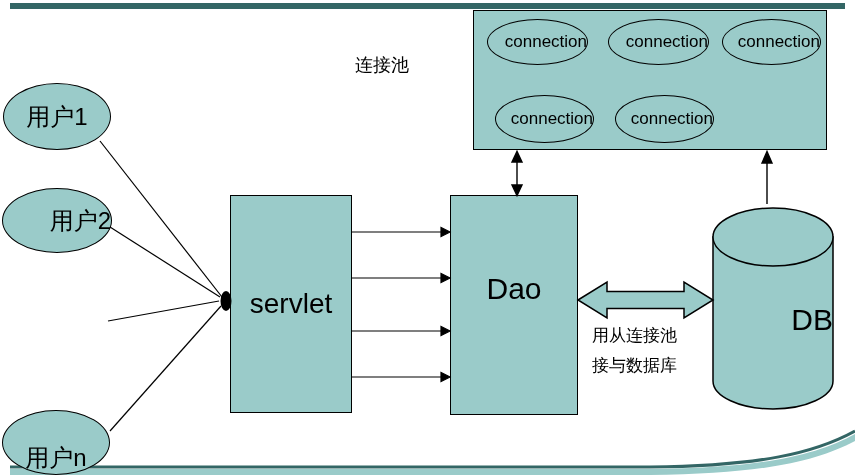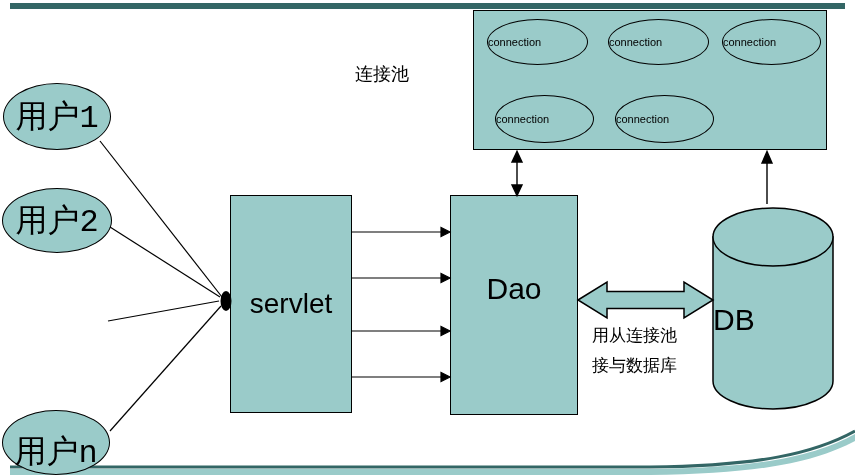--- a/index.html
+++ b/index.html
@@ -11,43 +11,43 @@
   svg.layer { position:absolute; left:0; top:0; pointer-events:none; }
   .bg { z-index:0; }
   .fg { z-index:2; }
 
   .shape {
     position:absolute; box-sizing:border-box; z-index:1;
     background:#9acbc9; border:1.5px solid #000;
     display:flex; align-items:center; justify-content:center;
     text-align:center;
   }
-  .user { border-radius:50%; font-size:32px;font-family:Liberation Mono, monospace; }
+  .user { border-radius:50%; font-size:24px; }
   .u1 { left:3px;  top:83px;  width:108px; height:67px; }
-  .u2 { left:2px;  top:188px; width:110px; height:65px; }
+  .u2 { left:2px;  top:188px; width:110px; height:65px;justify-content:flex-end; }
   .u3 { left:2px;  top:290px; width:109px; height:67px; }
   .un { left:2px;  top:410px; width:108px; height:65px;align-items:flex-end; }
 
   .servlet-box { left:230px; top:195px; width:122px; height:218px; font-size:28px; }
   .dao-box     { left:450px; top:195px; width:128px; height:220px; font-size:30px; padding-bottom:32px; }
 
   .pool { left:473px; top:10px; width:354px; height:140px; display:block; }
   .conn {
     position:absolute; box-sizing:border-box; border:1.3px solid #000; border-radius:50%;
-    display:flex; align-items:center; justify-content:flex-start;
-    font-size:11px; background:transparent;
+    display:flex; align-items:center; justify-content:flex-end;
+    font-size:17px; background:transparent;
   }
   .c1 { left:13px;  top:8px;  width:101px; height:46px; }
   .c2 { left:134px; top:8px;  width:101px; height:46px; }
   .c3 { left:248px; top:8px;  width:99px;  height:46px; }
   .c4 { left:21px;  top:84px; width:99px;  height:48px; }
   .c5 { left:141px; top:84px; width:99px;  height:48px; }
 
-  .pool-label  { position:absolute; left:355px; top:62px;  font-size:18px; z-index:1; }
-  .db-label    { position:absolute; left:713px; top:303px; width:120px; text-align:left; font-size:30px; z-index:1; }
+  .pool-label  { position:absolute; left:355px; top:53px;  font-size:18px; z-index:1; }
+  .db-label    { position:absolute; left:713px; top:303px; width:120px; text-align:right; font-size:30px; z-index:1; }
   .annotation  { position:absolute; left:592px; top:321px; width:125px; font-size:17px; line-height:30px; z-index:1; }
 </style>
 </head>
 <body>
 
 <div class="canvas">
 
   <svg class="layer bg" width="855" height="476" viewBox="0 0 855 476">
 
     <g>

